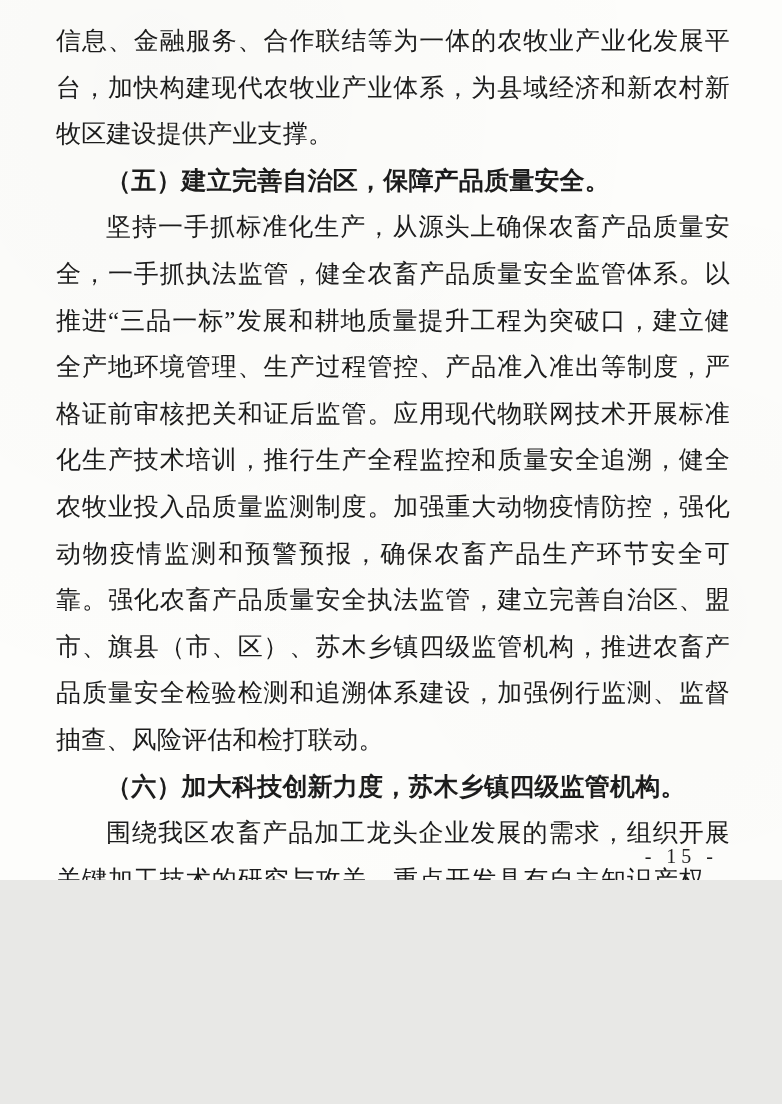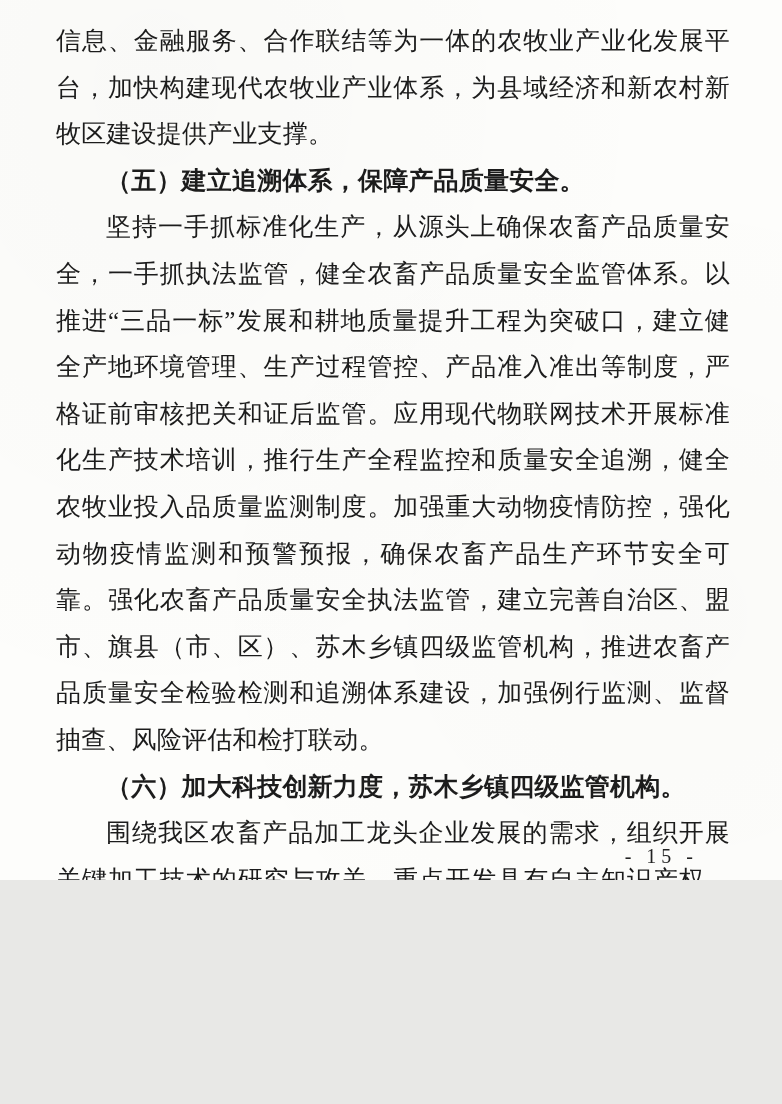--- a/index.html
+++ b/index.html
@@ -38,33 +38,33 @@
   }
   p.body { text-indent: 2em; }
   p.body.no-indent { text-indent: 0; }
   p.heading {
     font-weight: bold;
     text-indent: 2em;
     text-align: left;
   }
   .footer {
     position: absolute;
-    right: 84px;
+    right: 64px;
     bottom: 12px;
     font-size: 20px;
     letter-spacing: 5px;
     color: #222;
     font-family: "Liberation Serif", "DejaVu Serif", serif;
   }
 </style>
 </head>
 <body>
 
 <div class="page">
   <div class="content">
     <p class="body no-indent">信息、金融服务、合作联结等为一体的农牧业产业化发展平台，加快构建现代农牧业产业体系，为县域经济和新农村新牧区建设提供产业支撑。</p>
-    <p class="heading">（五）建立追溯体系，保障产品质量安全。</p>
+    <p class="heading">（五）建立完善自治区，保障产品质量安全。</p>
     <p class="body">坚持一手抓标准化生产，从源头上确保农畜产品质量安全，一手抓执法监管，健全农畜产品质量安全监管体系。以推进“三品一标”发展和耕地质量提升工程为突破口，建立健全产地环境管理、生产过程管控、产品准入准出等制度，严格证前审核把关和证后监管。应用现代物联网技术开展标准化生产技术培训，推行生产全程监控和质量安全追溯，健全农牧业投入品质量监测制度。加强重大动物疫情防控，强化动物疫情监测和预警预报，确保农畜产品生产环节安全可靠。强化农畜产品质量安全执法监管，建立完善自治区、盟市、旗县（市、区）、苏木乡镇四级监管机构，推进农畜产品质量安全检验检测和追溯体系建设，加强例行监测、监督抽查、风险评估和检打联动。</p>
     <p class="heading">（六）加大科技创新力度，苏木乡镇四级监管机构。</p>
     <p class="body">围绕我区农畜产品加工龙头企业发展的需求，组织开展关键加工技术的研究与攻关。重点开发具有自主知识产权、无污染、低能耗、符合综合利用和循环经济要求的优势产品，不断提高产品的科技含量和附加值。引导龙头企业与大专院校、科研院所密切协作，建立农科教、产学研结合的科技创新体系，培养引进一批高层次专业技术人才，提高科技创新能力，加快技术成果产业</p>
   </div>
   <div class="footer">- 15 -</div>
 </div>
 
 </body></html>

